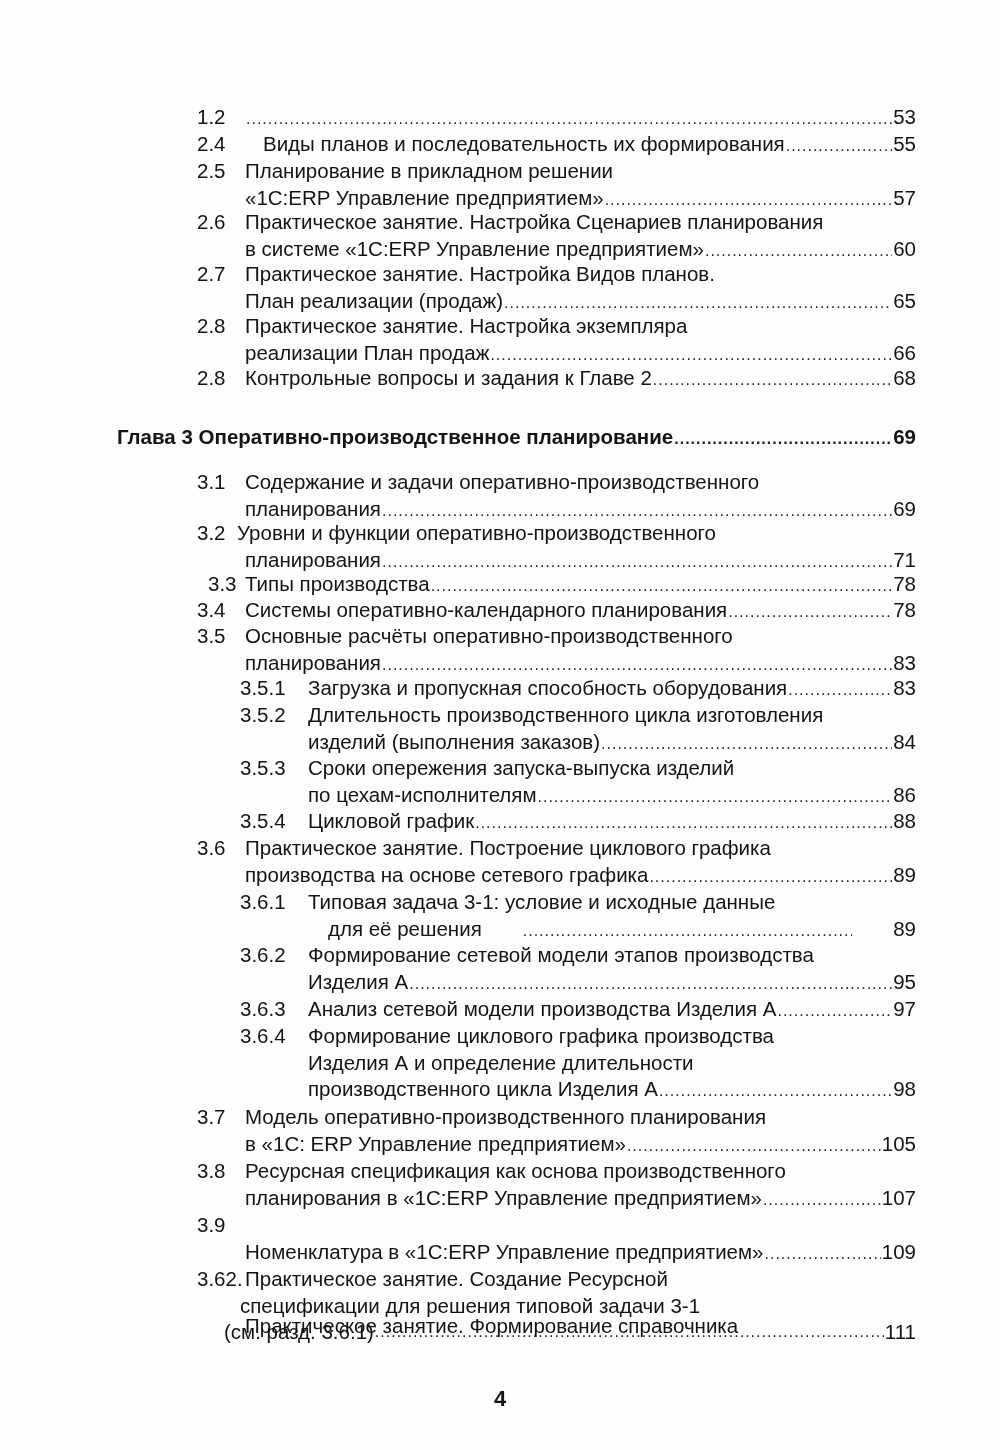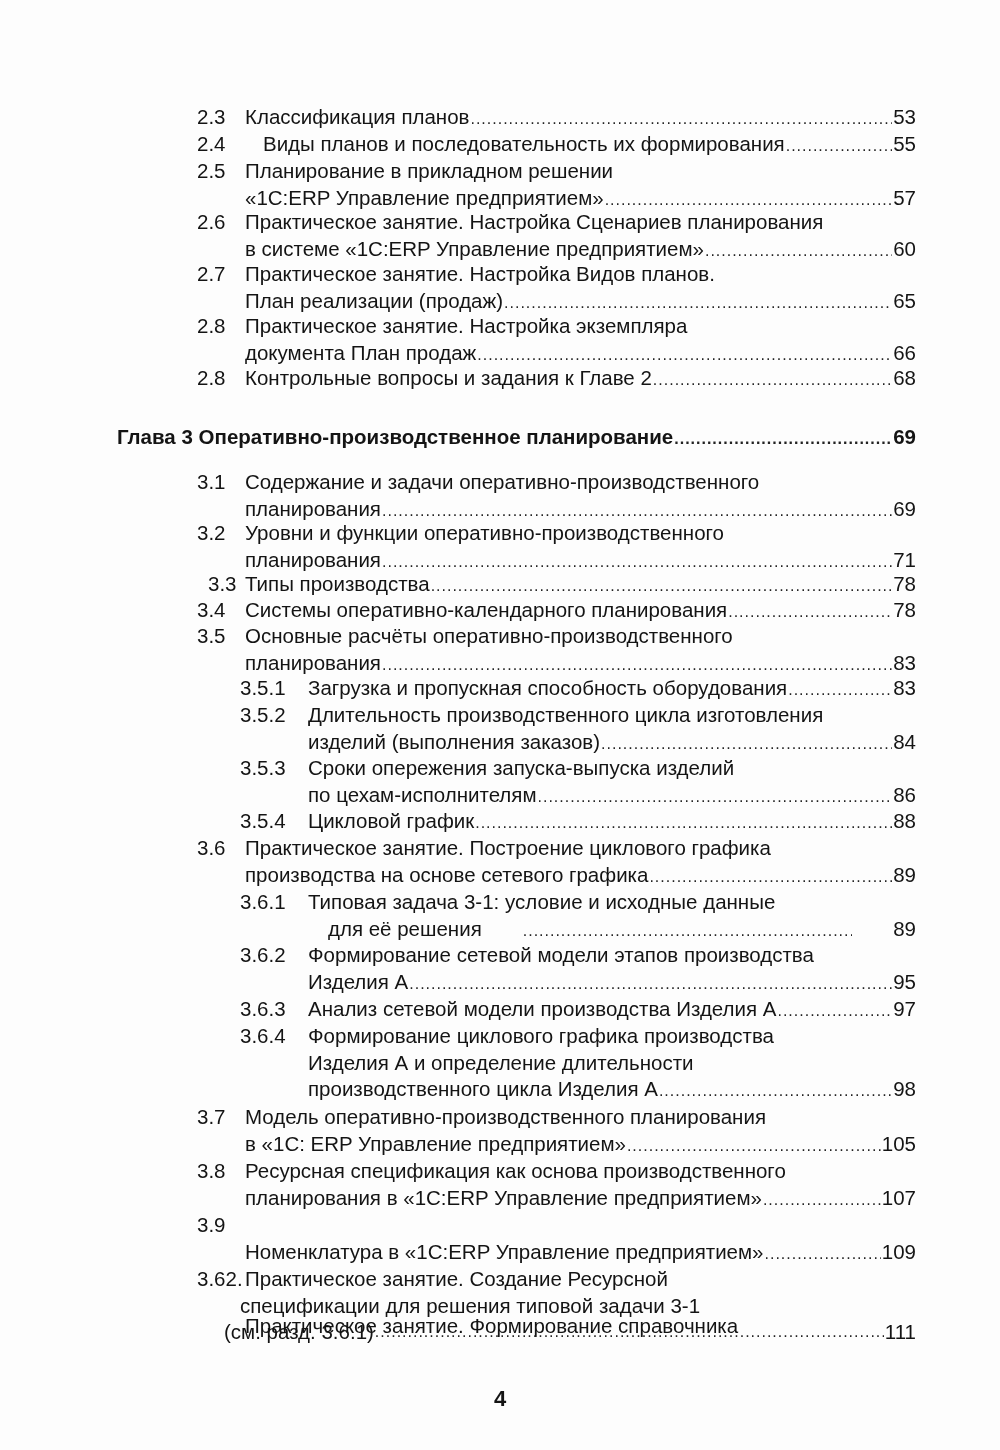--- a/index.html
+++ b/index.html
@@ -22,24 +22,23 @@
   .page { flex: 0 0 auto; text-align: right; }
   .chapter { font-weight: bold; }
   .pagenum { position: absolute; left: 0; width: 1000px; top: 1386px; text-align: center; font-size: 22px; font-weight: bold; }
 </style>
 </head>
 <body>
 
 <div class="toc" id="toc">
     <div>
       <div class="row" style="top: 104px; left: 197px;">
-        <span>2.3</span>
+        <span>1.2</span>
       </div>
       <div class="line row" style="top: 104px; left: 245px;">
-        <span class="text">Классификация планов</span>
         <span class="dots"></span>
         <span class="page">53</span>
       </div>
     </div>
     <div>
       <div class="row" style="top: 131px; left: 197px;">
         <span>2.4</span>
       </div>
       <div class="line row" style="top: 131px; left: 245px; margin-left: 18px;">
         <span class="text">Виды планов и последовательность их формирования</span>
@@ -87,21 +86,21 @@
       </div>
     </div>
     <div>
       <div class="row" style="top: 313px; left: 197px;">
         <span>2.8</span>
       </div>
       <div class="line row" style="top: 313px; left: 245px; right: auto;">
         <span class="text">Практическое занятие. Настройка экземпляра</span>
       </div>
       <div class="line row" style="top: 339.5px; left: 245px;">
-        <span class="text">документа План продаж</span>
+        <span class="text">реализации План продаж</span>
         <span class="dots"></span>
         <span class="page">66</span>
       </div>
     </div>
     <div>
       <div class="row" style="top: 365px; left: 197px;">
         <span>2.8</span>
       </div>
       <div class="line row" style="top: 365px; left: 245px;">
         <span class="text">Контрольные вопросы и задания к Главе 2</span>
@@ -126,21 +125,21 @@
       <div class="line row" style="top: 495.5px; left: 245px;">
         <span class="text">планирования</span>
         <span class="dots"></span>
         <span class="page">69</span>
       </div>
     </div>
     <div>
       <div class="row" style="top: 520px; left: 197px;">
         <span>3.2</span>
       </div>
-      <div class="line row" style="top: 520px; left: 245px; right: auto; align-items: flex-end;">
+      <div class="line row" style="top: 520px; left: 237px; right: auto; align-items: flex-end;">
         <span class="text">Уровни и функции оперативно-производственного</span>
       </div>
       <div class="line row" style="top: 546.5px; left: 245px;">
         <span class="text">планирования</span>
         <span class="dots"></span>
         <span class="page">71</span>
       </div>
     </div>
     <div>
       <div class="row" style="top: 571px; left: 208px; text-align: center;">

